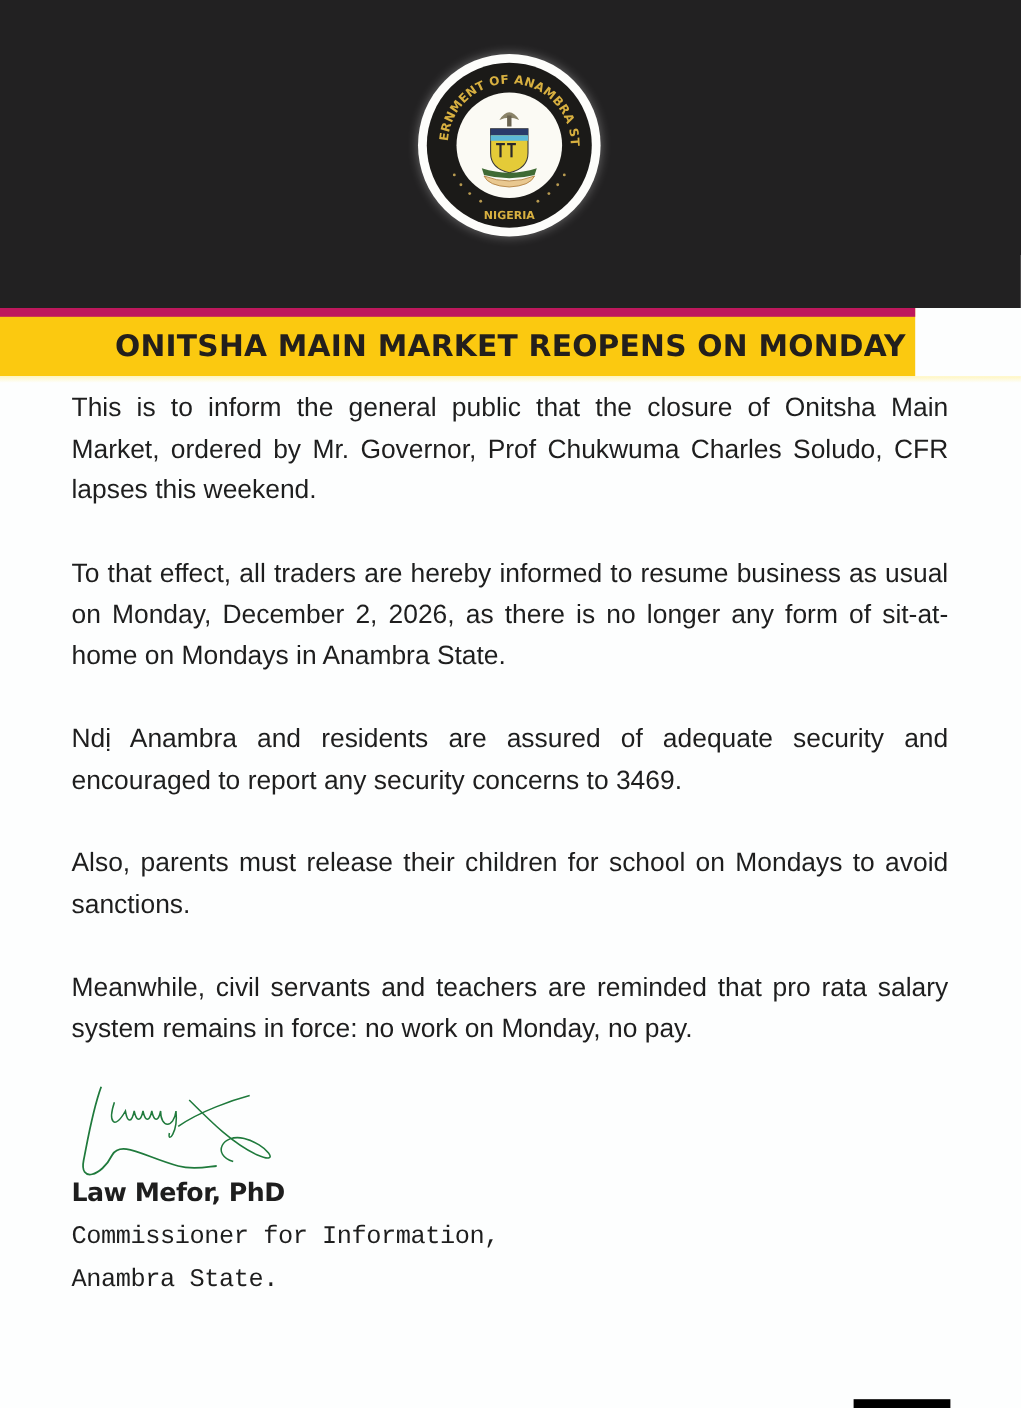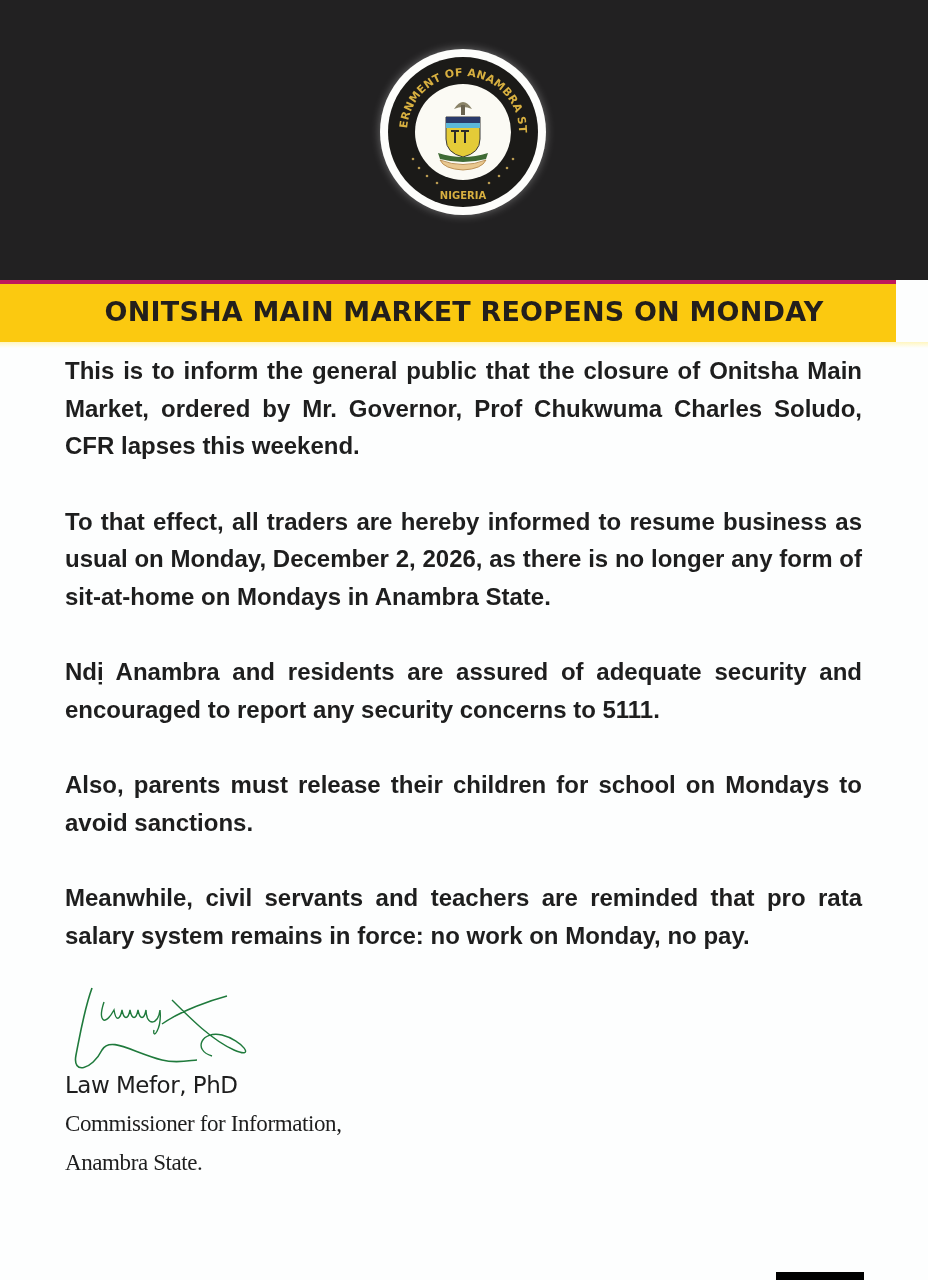--- a/index.html
+++ b/index.html
@@ -24,52 +24,51 @@
     font-family: "DejaVu Sans", sans-serif; font-weight: normal;
     letter-spacing: -0.3px;
   }
   .date-label {
     position: absolute; left: 637px; top: 216px;
     color: #f2f2f2; font-size: 19px;
     font-family: "DejaVu Sans", sans-serif;
     letter-spacing: -0.2px;
   }
   .banner {
-    position: absolute; left: 0; top: 280px; width: 896px; height: 62px;
+    position: absolute; left: 0; top: 280px; width: 832px; height: 62px;
     background: #fbc910;
-    border-top: 4px solid #be185d;
+    border-top: 8px solid #be185d;
     box-sizing: border-box;
   }
   .banner-title {
     position: absolute; left: 0; width: 928px; top: 12px; text-align: center;
     color: #231f1c; font-weight: bold; font-size: 27px; letter-spacing: 0.2px;
     font-family: "DejaVu Sans", sans-serif;
   }
   .banner-shadow {
     position: absolute; left: 0; top: 342px; width: 928px; height: 6px;
     background: linear-gradient(#fff6c0, #fdfefe);
   }
   .body-text {
     position: absolute; left: 65px; width: 797px; top: 352px;
     color: #1e1e1e; font-size: 24px; line-height: 37.5px;
     font-family: "Liberation Sans", sans-serif;
-    font-weight: bold;
   }
   .body-text p { margin: 0 0 38px 0; text-align: justify; }
   .sig {
     position: absolute; left: 62px; top: 980px;
   }
   .sig-name {
     position: absolute; left: 65px; top: 1072px;
-    font-weight: normal; font-size: 23px; color: #1e1e1e;
+    font-weight: bold; font-size: 23px; color: #1e1e1e;
     font-family: "DejaVu Sans", sans-serif; letter-spacing: -0.5px;
   }
   .sig-title, .sig-org {
     position: absolute; left: 65px; font-size: 23px; color: #1e1e1e;
-    font-family: Liberation Serif, serif; letter-spacing: -0.4px;
+    font-family: Liberation Mono, monospace; letter-spacing: -0.4px;
   }
   .sig-title { top: 1111px; }
   .sig-org { top: 1150px; }
   .corner-bar {
     position: absolute; left: 776px; top: 1272px; width: 88px; height: 8px; background: #000;
   }
 </style>
 </head>
 <body>
 
@@ -115,21 +114,21 @@
 </div>
 
 <div class="banner">
   <div class="banner-title">ONITSHA MAIN MARKET REOPENS ON MONDAY</div>
 </div>
 <div class="banner-shadow"></div>
 
 <div class="body-text">
   <p>This is to inform the general public that the closure of Onitsha Main Market, ordered by Mr. Governor, Prof Chukwuma Charles Soludo, CFR lapses this weekend.</p>
   <p>To that effect, all traders are hereby informed to resume business as usual on Monday, December 2, 2026, as there is no longer any form of sit-at-home on Mondays in Anambra State.</p>
-  <p>Ndị Anambra and residents are assured of adequate security and encouraged to report any security concerns to 5111.</p>
+  <p>Ndị Anambra and residents are assured of adequate security and encouraged to report any security concerns to 3469.</p>
   <p>Also, parents must release their children for school on Mondays to avoid sanctions.</p>
   <p>Meanwhile, civil servants and teachers are reminded that pro rata salary system remains in force: no work on Monday, no pay.</p>
 </div>
 
 <div class="sig">
   <svg width="200" height="96" viewBox="0 0 200 96">
     <path d="M30 8 C 22 30, 18 55, 14 75 C 10 95, 30 90, 40 70 C 48 56, 70 72, 100 80 C 115 84, 130 80, 135 80" fill="none" stroke="#1f7a3c" stroke-width="1.6"></path>
     <path d="M42 22 C 36 40, 42 48, 52 30 C 54 42, 58 40, 60 30 C 62 40, 66 40, 68 30 C 70 40, 74 40, 76 30 C 78 40, 82 40, 84 30 C 84 46, 96 46, 98 30 C 100 50, 90 60, 92 50" fill="none" stroke="#1f7a3c" stroke-width="1.4"></path>
     <path d="M100 44 C 120 30, 150 20, 165 16 M 110 20 C 130 40, 150 60, 172 70 C 195 80, 180 60, 160 55 C 140 50, 130 70, 150 76" fill="none" stroke="#1f7a3c" stroke-width="1.4"></path>
   </svg>

